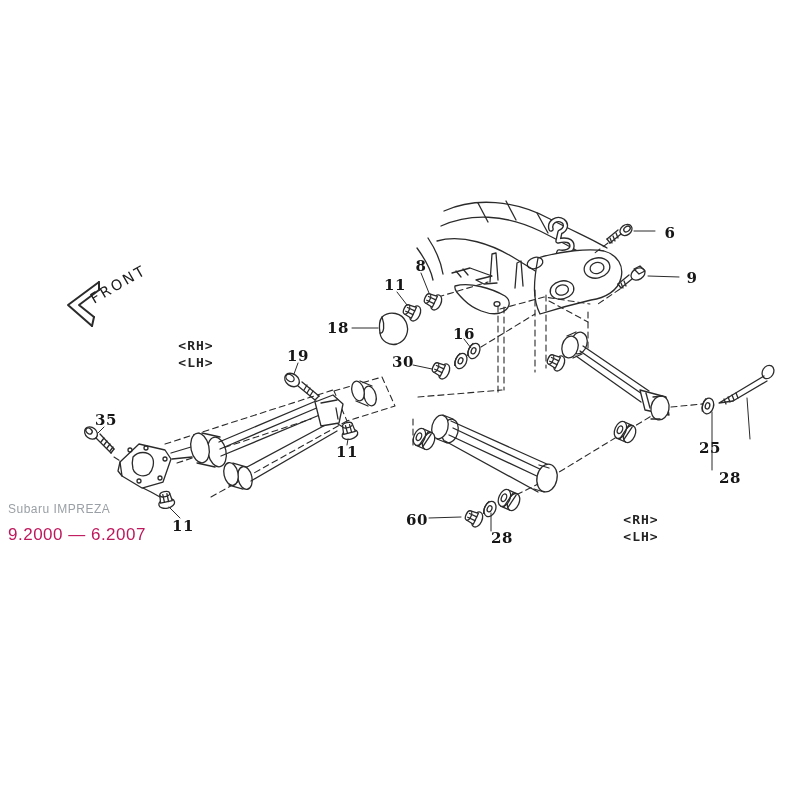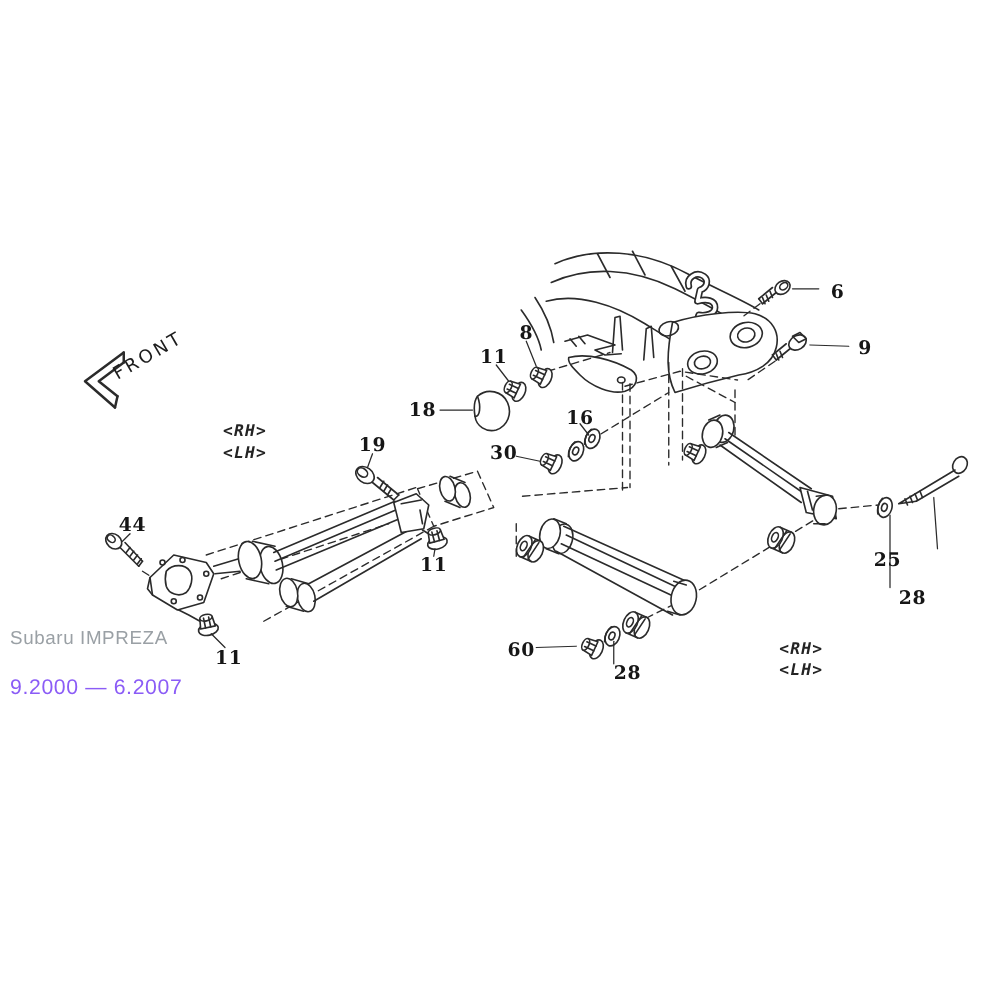--- a/index.html
+++ b/index.html
@@ -4,25 +4,25 @@
 <style>
   html,body{margin:0;padding:0;background:#ffffff;}
   #stage{position:relative;width:800px;height:800px;background:#ffffff;overflow:hidden;
          font-family:"DejaVu Sans",sans-serif;}
   #art{position:absolute;left:0;top:0;}
   .plabel{position:absolute;transform:translate(-50%,-50%);
           font-family:"DejaVu Serif",serif;font-weight:700;font-size:15px;
           color:#161616;letter-spacing:.5px;white-space:nowrap;}
   .sideref{position:absolute;transform:translate(-50%,0);text-align:left;
            font-family:"DejaVu Sans Mono",monospace;font-weight:700;font-size:13px;
-           color:#242424;line-height:17px;letter-spacing:1px;white-space:nowrap;font-style:italic;}
+           color:#242424;line-height:17px;letter-spacing:1px;white-space:nowrap;}
   .wm{position:absolute;left:8px;font-family:"Liberation Sans",sans-serif;
       letter-spacing:.5px;white-space:nowrap;}
-  .wm-model{top:502px;font-size:15px;color:#9aa0a5;}
-  .wm-years{top:540px;font-size:17px;color:#8b5cf6;}
+  .wm-model{top:502px;font-size:12px;color:#9aa0a5;}
+  .wm-years{top:525px;font-size:17px;color:#be185d;}
 </style>
 </head>
 <body>
 
 <div id="stage">
 
   <svg id="art" width="800" height="800" viewBox="0 0 800 800">
     <defs>
       <g id="nutF">
         <ellipse cx="0" cy="3.5" rx="8" ry="4.8" fill="#fff"></ellipse>
@@ -241,21 +241,21 @@
   </svg>
 
   <div class="plabel" style="left:670px;top:233px">6</div>
   <div class="plabel" style="left:692px;top:278px">9</div>
   <div class="plabel" style="left:421px;top:266px">8</div>
   <div class="plabel" style="left:395px;top:285px">11</div>
   <div class="plabel" style="left:338px;top:328px">18</div>
   <div class="plabel" style="left:464px;top:334px">16</div>
   <div class="plabel" style="left:403px;top:362px">30</div>
   <div class="plabel" style="left:298px;top:356px">19</div>
-  <div class="plabel" style="left:106px;top:420px">44</div>
+  <div class="plabel" style="left:106px;top:420px">35</div>
   <div class="plabel" style="left:347px;top:452px">11</div>
   <div class="plabel" style="left:183px;top:526px">11</div>
   <div class="plabel" style="left:417px;top:520px">60</div>
   <div class="plabel" style="left:502px;top:538px">28</div>
   <div class="plabel" style="left:710px;top:448px">25</div>
   <div class="plabel" style="left:730px;top:478px">28</div>
 
   <div class="sideref" style="left:196px;top:337px">
     <div>&lt;RH&gt;</div>
     <div>&lt;LH&gt;</div>

